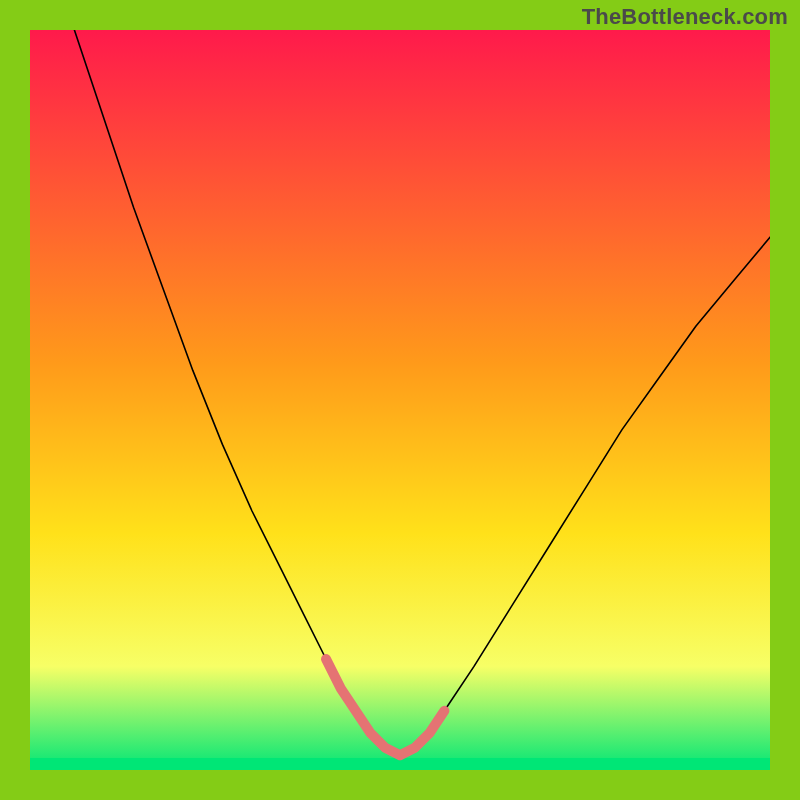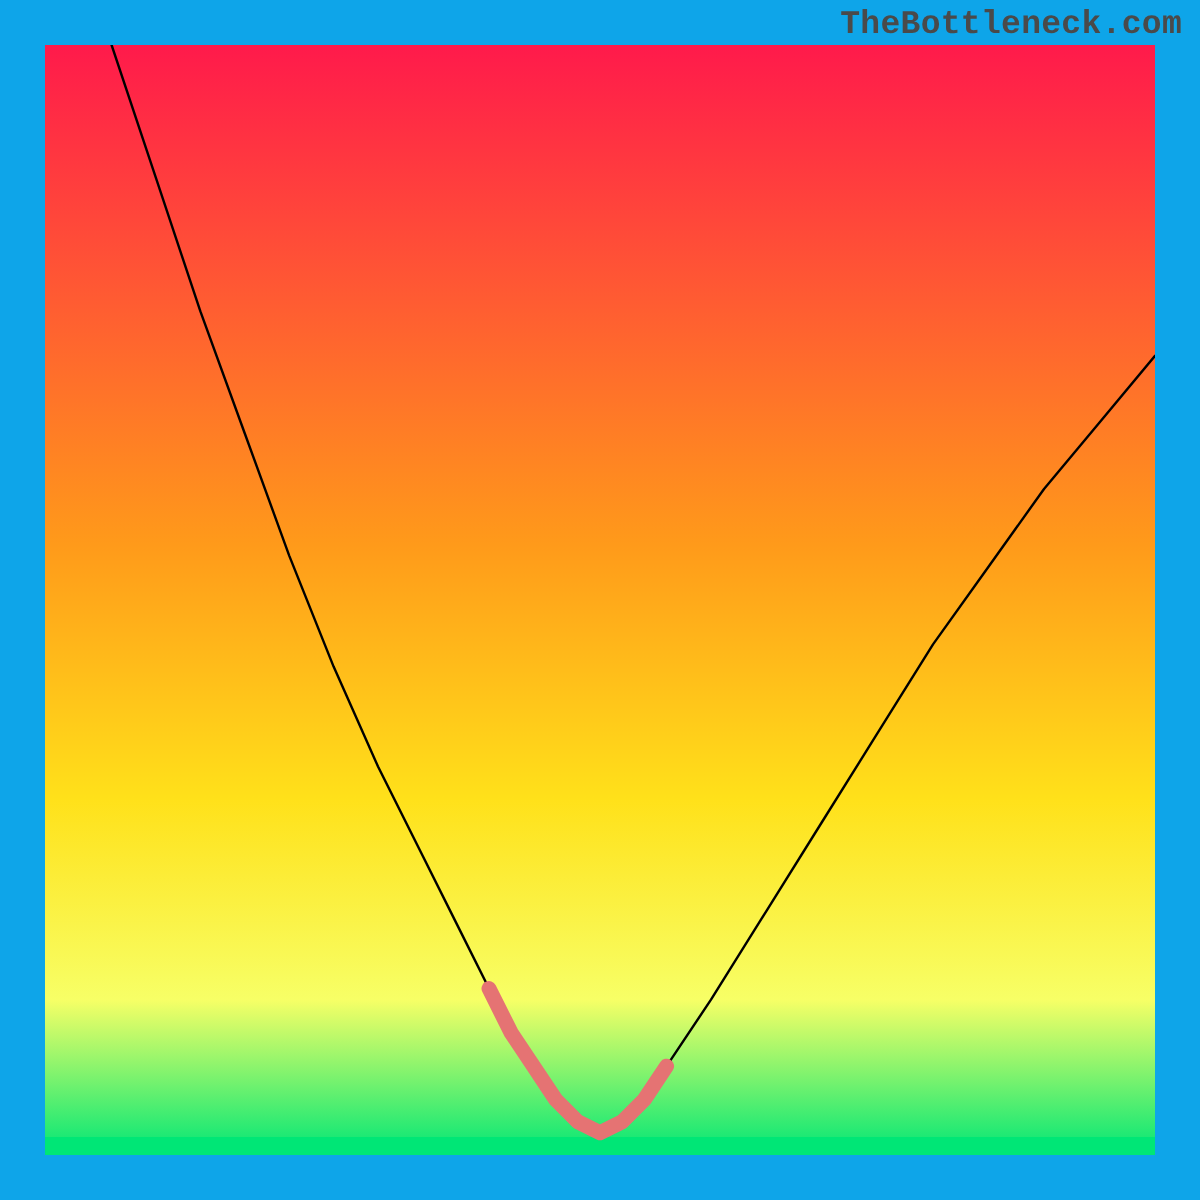--- a/index.html
+++ b/index.html
@@ -10,22 +10,21 @@
     background: #000;
     font-family: Arial, Helvetica, sans-serif;
     overflow: hidden;
   }
   .frame {
     position: absolute;
     top: 0;
     left: 0;
     width: 800px;
     height: 800px;
-    background: #0ea5e9;
-    font-family: Liberation Mono, monospace;
+    background: #84cc16;
   }
   .watermark {
     position: absolute;
     top: 4px;
     right: 12px;
     color: #4a4a4a;
     font-size: 22px;
     font-weight: 600;
     letter-spacing: 0.2px;
     user-select: none;

